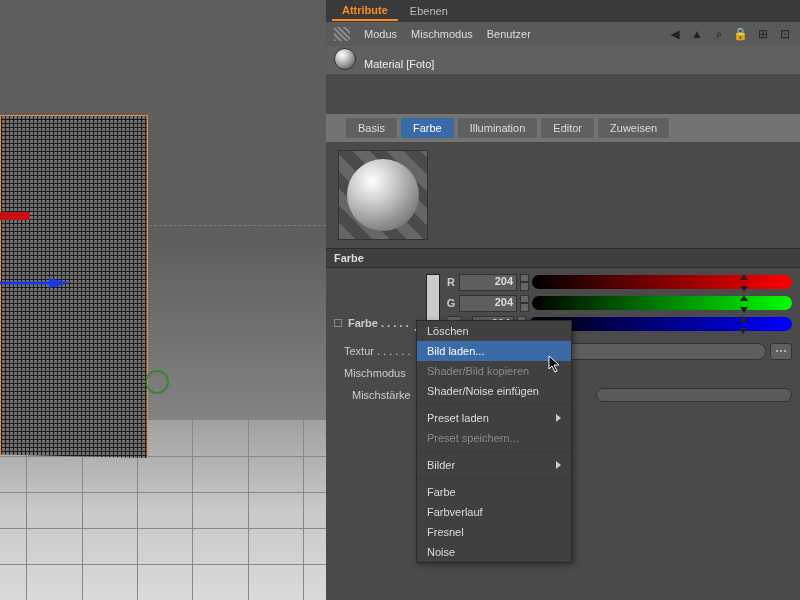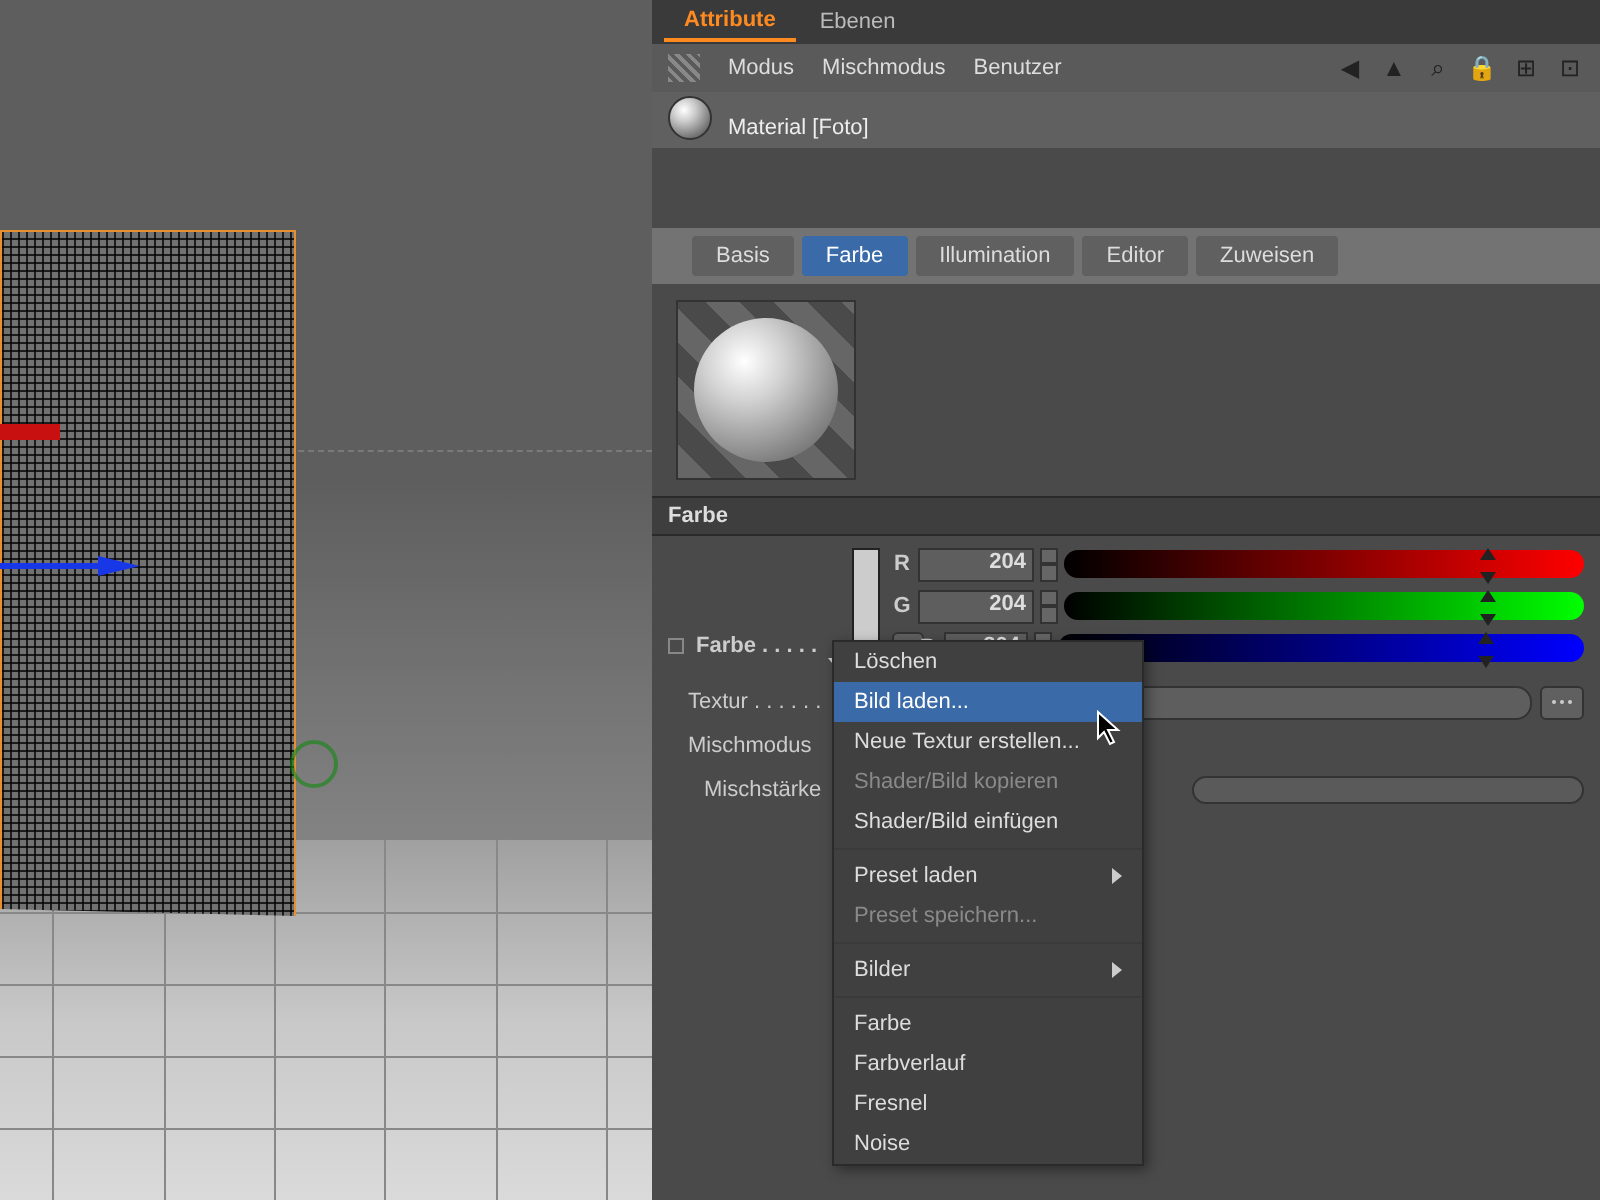--- a/index.html
+++ b/index.html
@@ -200,23 +200,22 @@
       <span class="plabel" style="margin-left:18px">Mischstärke</span>
       <div style="width:158px"></div>
       <div class="slider gray"></div>
     </div>
   </div>
 </div>
 
 <div class="context-menu">
   <div class="ctx-item">Löschen</div>
   <div class="ctx-item highlight">Bild laden...</div>
-  <div class="ctx-item">Neue Textur erstellen...</div>
   <div class="ctx-item disabled">Shader/Bild kopieren</div>
-  <div class="ctx-item">Shader/Bild einfügen</div>
+  <div class="ctx-item">Shader/Noise einfügen</div>
   <div class="ctx-sep"></div>
   <div class="ctx-item">
       <span>Preset laden</span>
       <div class="ctx-arrow"></div>
     </div>
   <div class="ctx-item disabled">Preset speichern...</div>
   <div class="ctx-sep"></div>
   <div class="ctx-item">
       <span>Bilder</span>
       <div class="ctx-arrow"></div>

